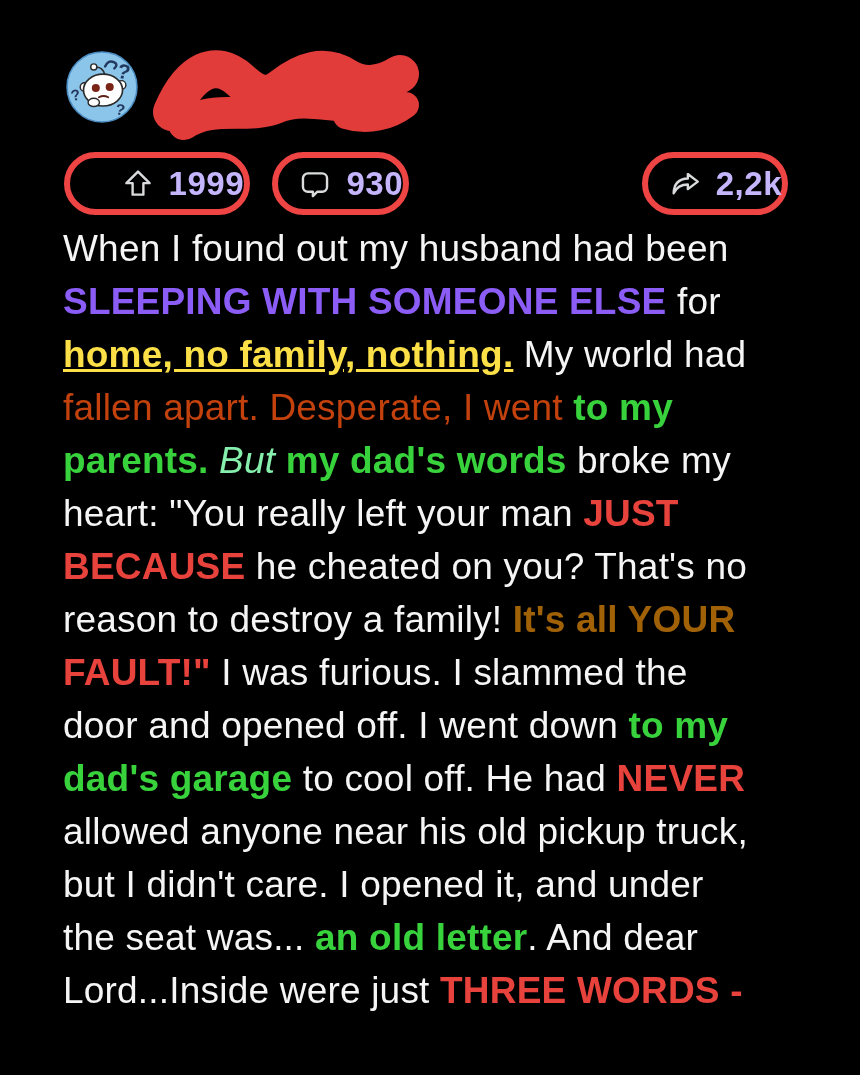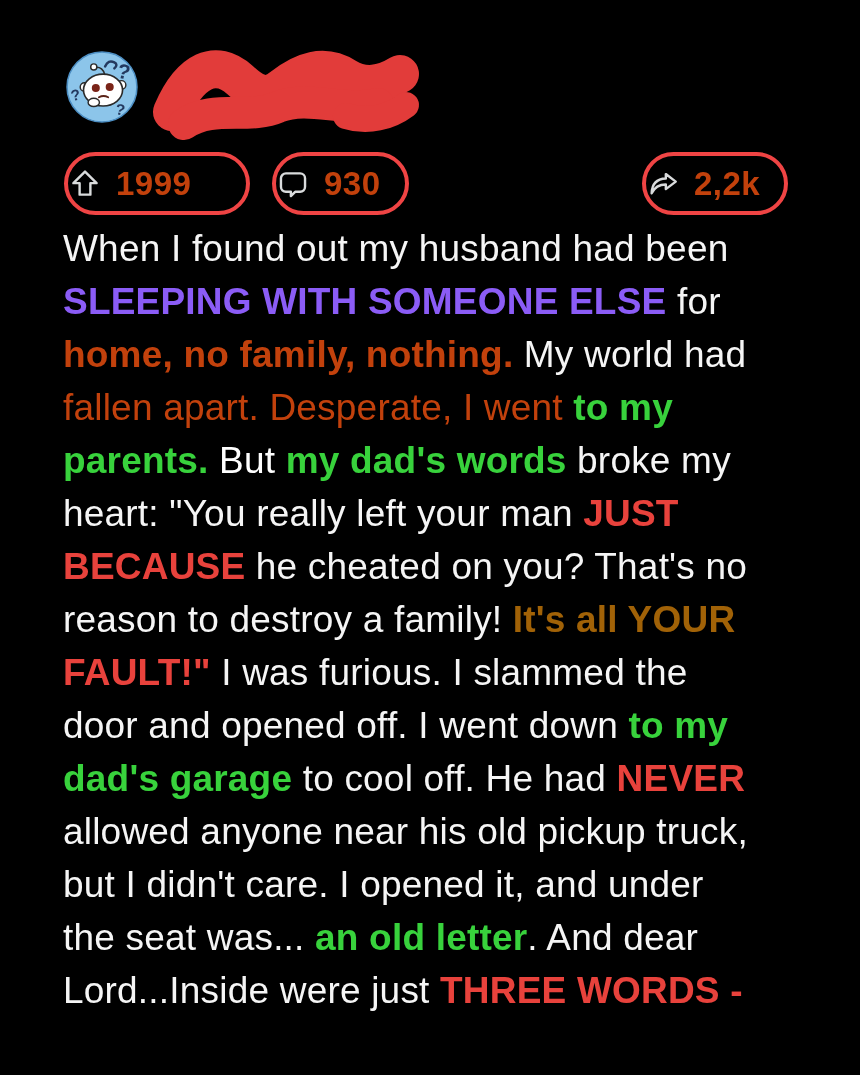--- a/index.html
+++ b/index.html
@@ -13,25 +13,25 @@
   .avatar {
     position:absolute; left:66px; top:51px;
     width:72px; height:72px;
   }
   .scribble {
     position:absolute; left:150px; top:44px;
     width:275px; height:105px;
   }
   .btn {
     position:absolute; top:152px; height:63px;
-    border:4px solid #ef4444; border-radius:32px;
+    border:6px solid #ef4444; border-radius:32px;
     background:transparent;
-    display:flex; align-items:center; justify-content:flex-start;
+    display:flex; align-items:center; justify-content:flex-end;
     gap:14px; box-sizing:border-box;
-    color:#c2410c; font-size:33px; font-weight:600;
+    color:#c4b5fd; font-size:33px; font-weight:600;
     letter-spacing:0.5px;
     cursor:pointer;
   }
   .btn svg { display:block; }
   #btn-upvote  { left:64px;  width:186px; }
   #btn-comment { left:272px; width:137px; }
   #btn-share   { left:642px; width:146px; }
   .post-body {
     position:absolute; left:63px; top:222px; width:760px;
   }
@@ -97,23 +97,23 @@
 <div class="btn" id="btn-share">
   <svg width="34" height="34" viewBox="0 0 24 24">
     <path d="M14 5 L21 10.3 L14 15.6 V12.4 C9.2 12.4 6 14.4 4 18.6 C4.2 11.6 8.2 8.3 14 8.1 Z" fill="none" stroke="#d9dbdc" stroke-width="1.7" stroke-linejoin="round"></path>
   </svg>
   <span>2,2k</span>
 </div>
 
 <div class="post-body">
     <div class="line"><span data-seg-bold="false" style="color: rgb(245, 245, 245);">When I found out my husband had been</span></div>
     <div class="line"><span data-seg-bold="true" style="color: #8b5cf6;">SLEEPING WITH SOMEONE ELSE</span><span data-seg-bold="false" style="color: rgb(245, 245, 245);"> for</span></div>
-    <div class="line"><span data-seg-bold="true" style="color: #c2410c;">home, no family, nothing.</span><span data-seg-bold="false" style="color: rgb(245, 245, 245);"> My world had</span></div>
+    <div class="line"><span data-seg-bold="true" style="color: #fde047; text-decoration: underline;">home, no family, nothing.</span><span data-seg-bold="false" style="color: rgb(245, 245, 245);"> My world had</span></div>
     <div class="line"><span data-seg-bold="false" style="color: #c2410c;">fallen apart. Desperate, I went </span><span data-seg-bold="true" style="color: rgb(56, 210, 60);">to my</span></div>
-    <div class="line"><span data-seg-bold="true" style="color: rgb(56, 210, 60);">parents.</span><span data-seg-bold="false" style="color: #ffffff;"> But </span><span data-seg-bold="true" style="color: rgb(56, 210, 60);">my dad's words</span><span data-seg-bold="false" style="color: rgb(245, 245, 245);"> broke my</span></div>
+    <div class="line"><span data-seg-bold="true" style="color: rgb(56, 210, 60);">parents.</span><span data-seg-bold="false" style="color: #86efac; font-style: italic;"> But </span><span data-seg-bold="true" style="color: rgb(56, 210, 60);">my dad's words</span><span data-seg-bold="false" style="color: rgb(245, 245, 245);"> broke my</span></div>
     <div class="line"><span data-seg-bold="false" style="color: rgb(245, 245, 245);">heart: "You really left your man </span><span data-seg-bold="true" style="color: rgb(232, 66, 60);">JUST</span></div>
     <div class="line"><span data-seg-bold="true" style="color: rgb(232, 66, 60);">BECAUSE</span><span data-seg-bold="false" style="color: rgb(245, 245, 245);"> he cheated on you? That's no</span></div>
     <div class="line"><span data-seg-bold="false" style="color: rgb(245, 245, 245);">reason to destroy a family! </span><span data-seg-bold="true" style="color: #a16207;">It's all YOUR</span></div>
     <div class="line"><span data-seg-bold="true" style="color: rgb(232, 66, 60);">FAULT!"</span><span data-seg-bold="false" style="color: rgb(245, 245, 245);"> I was furious. I slammed the</span></div>
     <div class="line"><span data-seg-bold="false" style="color: rgb(245, 245, 245);">door and opened off. I went down </span><span data-seg-bold="true" style="color: rgb(56, 210, 60);">to my</span></div>
     <div class="line"><span data-seg-bold="true" style="color: rgb(56, 210, 60);">dad's garage</span><span data-seg-bold="false" style="color: rgb(245, 245, 245);"> to cool off. He had </span><span data-seg-bold="true" style="color: rgb(232, 66, 60);">NEVER</span></div>
     <div class="line"><span data-seg-bold="false" style="color: rgb(245, 245, 245);">allowed anyone near his old pickup truck,</span></div>
     <div class="line"><span data-seg-bold="false" style="color: rgb(245, 245, 245);">but I didn't care. I opened it, and under</span></div>
     <div class="line"><span data-seg-bold="false" style="color: rgb(245, 245, 245);">the seat was... </span><span data-seg-bold="true" style="color: rgb(56, 210, 60);">an old letter</span><span data-seg-bold="false" style="color: rgb(245, 245, 245);">. And dear</span></div>
     <div class="line"><span data-seg-bold="false" style="color: rgb(245, 245, 245);">Lord...Inside were just </span><span data-seg-bold="true" style="color: rgb(232, 66, 60);">THREE WORDS -</span></div>

